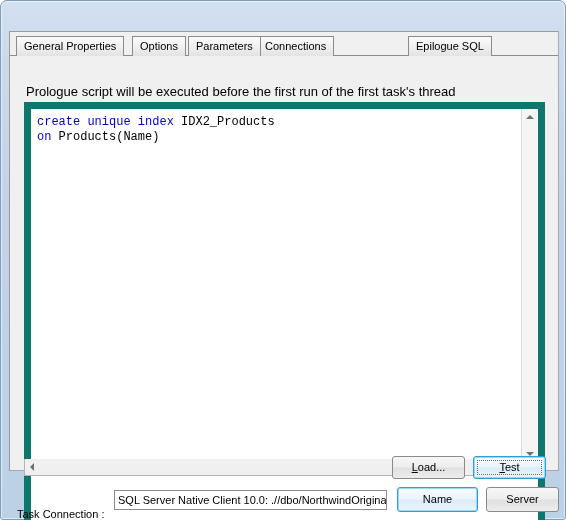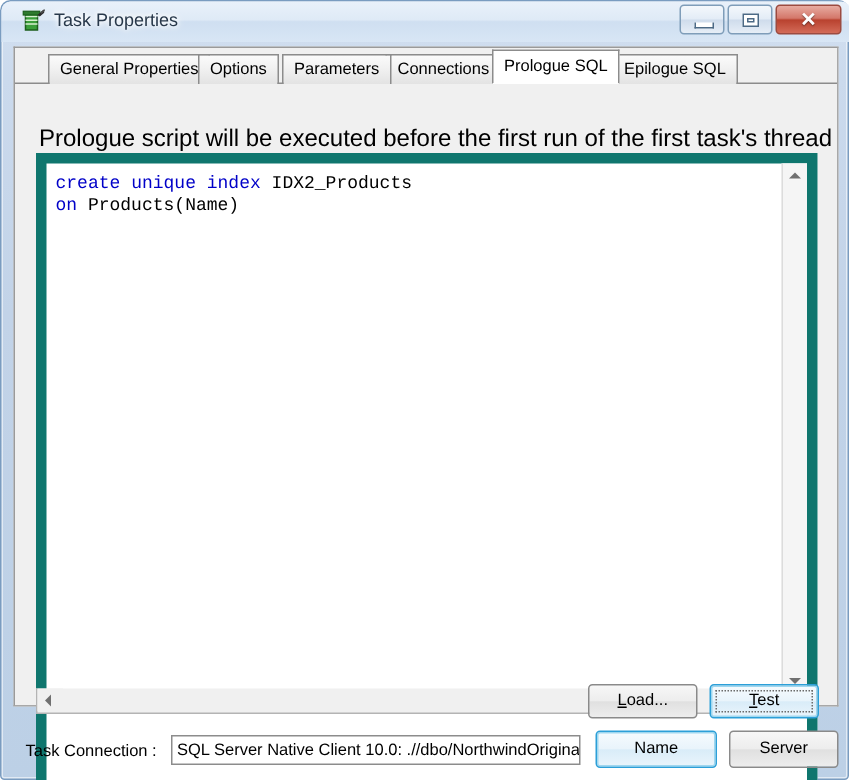--- a/index.html
+++ b/index.html
@@ -160,21 +160,21 @@
     height: 415px;
     box-sizing: border-box;
     background: #f0f0f0;
     border-top: 1px solid #8c8c8c;
   }
 
   
   #description {
     position: absolute;
     left: 16px; top: 52px;
-    font-size: 16px;
+    font-size: 13px;
     color: #000000;
     white-space: nowrap;
   }
 
   
   #editor-wrap {
     position: absolute;
     left: 14px; top: 70px;
     width: 521px;
     height: 460px;
@@ -288,21 +288,21 @@
     border: 1px dotted #6b6b6b;
     pointer-events: none;
   }
   #btn-load { left: 391px; top: 455px; width: 73px; }
   #btn-test { left: 472px; top: 455px; width: 73px; }
   .acc { text-decoration: underline; }
 
   
   #conn-label {
     position: absolute;
-    left: 16px; top: 494px;
+    left: 16px; top: 507px;
     font-size: 11px;
     color: #000000;
     white-space: nowrap;
   }
   #conn-field {
     position: absolute;
     left: 113px; top: 489px;
     width: 273px;
     height: 20px;
     box-sizing: border-box;
@@ -320,53 +320,30 @@
   }
   #btn-cancel {
     left: 485px; top: 486px; width: 73px; height: 25px; line-height: 23px;
   }
 </style>
 </head>
 <body>
 
 <div id="window">
 
-  <div id="titlebar">
-    <svg id="title-icon" viewBox="0 0 17 16">
-      <rect x="3" y="3" width="8" height="11" fill="#3a9e3a" stroke="#1c5e1c" stroke-width="1"></rect>
-      <rect x="3" y="4.5" width="8" height="1" fill="#d7f0cf"></rect>
-      <rect x="3" y="7" width="8" height="1" fill="#d7f0cf"></rect>
-      <rect x="3" y="9.5" width="8" height="1" fill="#d7f0cf"></rect>
-      <rect x="1.5" y="1.5" width="11" height="2.5" fill="#2d7a2d" stroke="#1c5e1c" stroke-width="0.8"></rect>
-      <path d="M11 4 L15 0.5 L15.5 2.5 L12.5 5 Z" fill="#2a2a2a"></path>
-      <path d="M12.8 2.2 L15.6 0 L16 1.4 L13.6 3.2 Z" fill="#4a4a4a"></path>
-    </svg>
-    <div id="title-text">Task Properties</div>
-
-    <div class="winbtn" id="btn-min">
-      <div class="glyph-min"></div>
-    </div>
-    <div class="winbtn" id="btn-max">
-      <div class="glyph-max"></div>
-    </div>
-    <div class="winbtn" id="btn-close">
-      <div class="glyph-close">✕</div>
-    </div>
-  </div>
 
   <div id="client">
 
     <div id="tab-panel"></div>
 
     <div id="tabstrip">
-      <div class="tab" id="tab-0" style="left:6px;margin-left:16px;">General Properties</div>
+      <div class="tab" id="tab-0" style="left:6px;">General Properties</div>
       <div class="tab" id="tab-1" style="left:122px;">Options</div>
       <div class="tab" id="tab-3" style="left:247px;">Connections</div>
       <div class="tab" id="tab-2" style="left:178px;">Parameters</div>
-      <div class="tab active" id="tab-4" style="left:318px;">Prologue SQL</div>
       <div class="tab" id="tab-5" style="left:398px;">Epilogue SQL</div>
     </div>
 
     <div id="description">Prologue script will be executed before the first run of the first task's thread</div>
 
     <div id="editor-wrap">
       <div id="code"><span class="kw" style="color: rgb(0, 0, 200);">create</span><span style="color: rgb(0, 0, 0);"> </span><span class="kw" style="color: rgb(0, 0, 200);">unique</span><span style="color: rgb(0, 0, 0);"> </span><span class="kw" style="color: rgb(0, 0, 200);">index</span><span style="color: rgb(0, 0, 0);"> IDX2_Products</span>
 <span class="kw" style="color: rgb(0, 0, 200);">on</span><span style="color: rgb(0, 0, 0);"> Products(Name)</span></div>
       <div id="vscroll">
         <div class="sb-arrow" id="vs-up">

